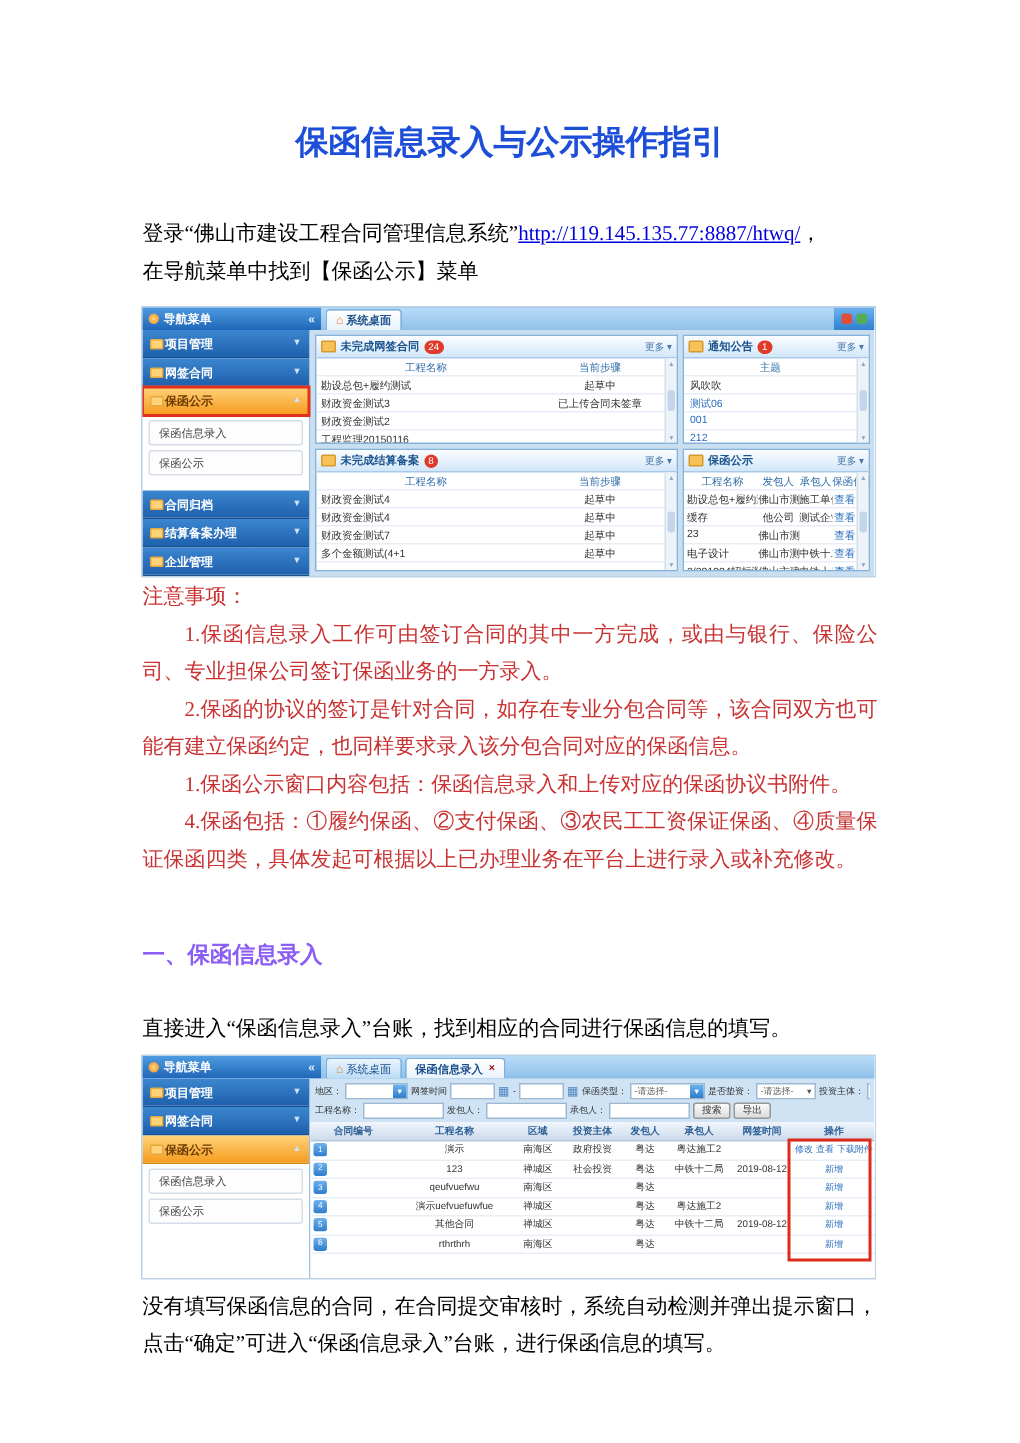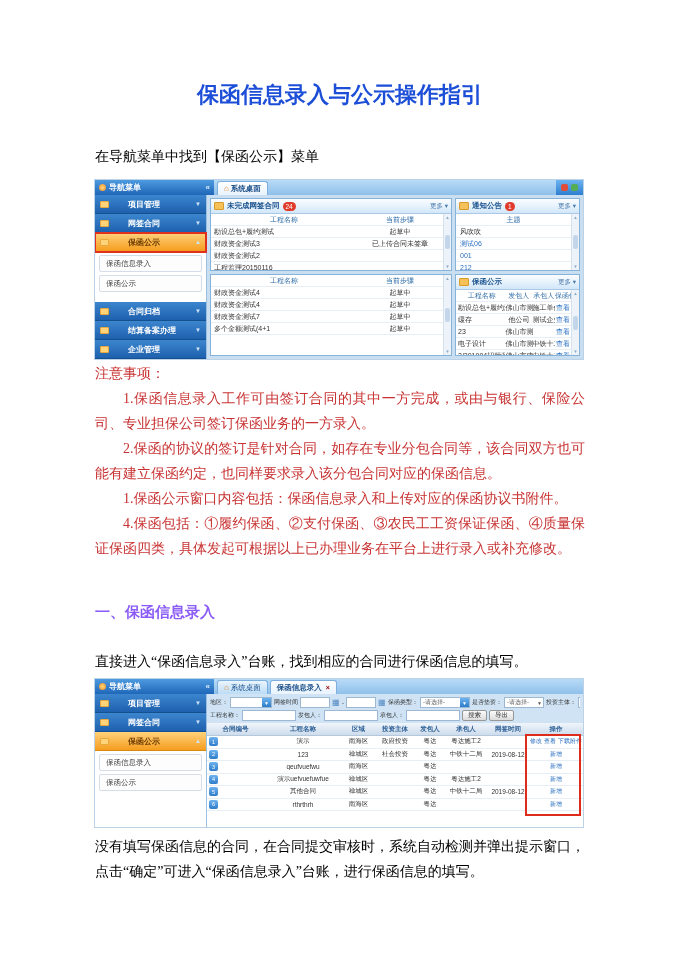--- a/index.html
+++ b/index.html
@@ -32,21 +32,21 @@
        background:linear-gradient(#eaf5fe,#bcdcf6);border:1px solid #7fb0dd;border-bottom:0;border-radius:3px 3px 0 0;}
   .tab.active{background:linear-gradient(#ffffff,#e8f3fd);font-weight:bold;}
   .tab .home{color:#e8862a;font-size:8px;}
   .tab .x{color:#9a0000;font-size:7px;margin-left:2px;}
   .top-ico{display:flex;align-items:center;gap:3px;padding:0 5px;}
   .ticon{width:7px;height:7px;border-radius:2px;}
   .ticon.red{background:#e04e3a;}
   .ticon.green{background:#55ad55;}
   .sbody{flex:1;display:flex;min-height:0;}
   .sidebar{width:111px;flex:none;background:#fff;border-right:1px solid #9cc0e0;display:flex;flex-direction:column;}
-  .sb-item{height:18px;flex:none;display:flex;align-items:center;gap:19px;padding:0 5px;
+  .sb-item{height:18px;flex:none;display:flex;align-items:center;gap:1px;padding:0 5px;
            background:linear-gradient(#3c86cf,#1e60ad);border-bottom:1px solid #14518f;
            color:#fff;font-size:8px;font-weight:bold;cursor:pointer;}
   .sb-item .fold{width:7px;height:5px;background:#ffd37a;border:1px solid #e8a93c;border-radius:1px;flex:none;}
   .sb-item .chev{margin-left:auto;font-size:6px;color:#cfe4f8;}
   .sb-item.active{background:linear-gradient(#ffd27c,#f59d1e);color:#6b3a00;border-bottom:1px solid #d88a10;}
   .sb-item.active.noted{outline:2px solid #e0301e;outline-offset:-1px;z-index:3;}
   .sb-sub{padding:3px 4px;display:flex;flex-direction:column;gap:3px;background:#fff;}
   .sb-subitem{height:15px;display:flex;align-items:center;padding:0 6px;font-size:7.5px;color:#444;
               border:1px solid #d5dee8;border-radius:2px;background:#fdfdfd;cursor:pointer;}
   .sb-fill{flex:1;background:#fff;}
@@ -108,20 +108,21 @@
   .redbox{position:absolute;top:11px;right:2px;width:52px;height:78px;border:2px solid #dd2b1c;pointer-events:none;z-index:5;}
 </style>
 </head>
 <body>
 
 <div class="page">
 
   <h1 class="doc-title">保函信息录入与公示操作指引</h1>
 
   <p class="para">
+      <span class="ln"><span>登录“佛山市建设工程合同管理信息系统”</span><a class="url">http://119.145.135.77:8887/htwq/</a><span>，</span></span>
       <span class="ln">在导航菜单中找到【保函公示】菜单</span>
     </p>
 
   <div class="shot shot1">
     <div class="topbar">
       <div class="nav-head">
         <span class="nav-ico"></span>
         <span>导航菜单</span>
         <span class="nav-col">«</span>
       </div>
@@ -263,20 +264,26 @@
             </div>
             <div class="scroll">
                 <span>▲</span>
                 <span class="thumb"></span>
                 <span>▼</span>
               </div>
           </div>
         </div>
 
         <div class="panel">
+          <div class="p-hd">
+            <span class="p-fold"></span>
+            <span class="p-title">未完成结算备案</span>
+            <span class="p-badge">8</span>
+            <span class="p-more"><span>更多</span> <span>▾</span></span>
+          </div>
           <div class="p-body">
             <div class="p-table">
               <div class="p-throw">
                 <span class="c-name">工程名称</span>
                 <span class="c-step">当前步骤</span>
               </div>
               <div>
                 <div class="p-row">
                   <span class="c-name">财政资金测试4</span>
                   <span class="c-step">起草中</span>

